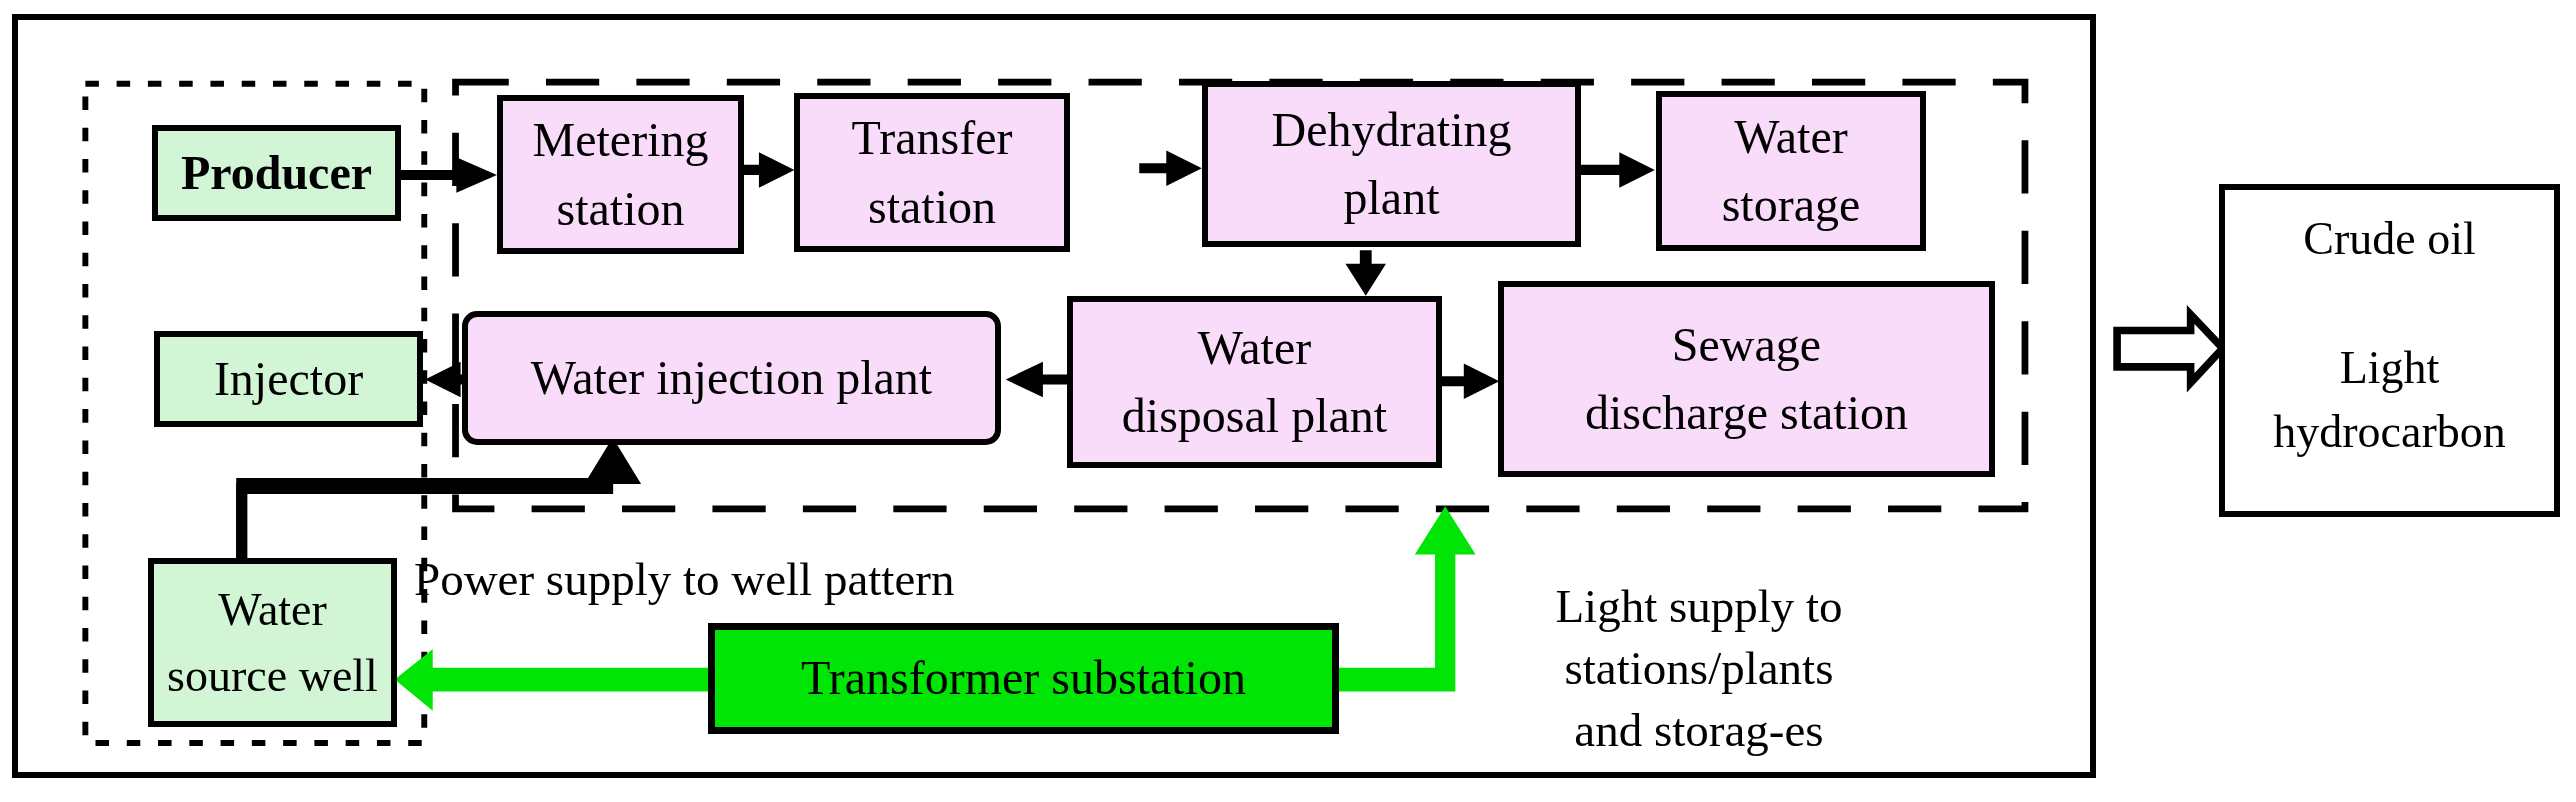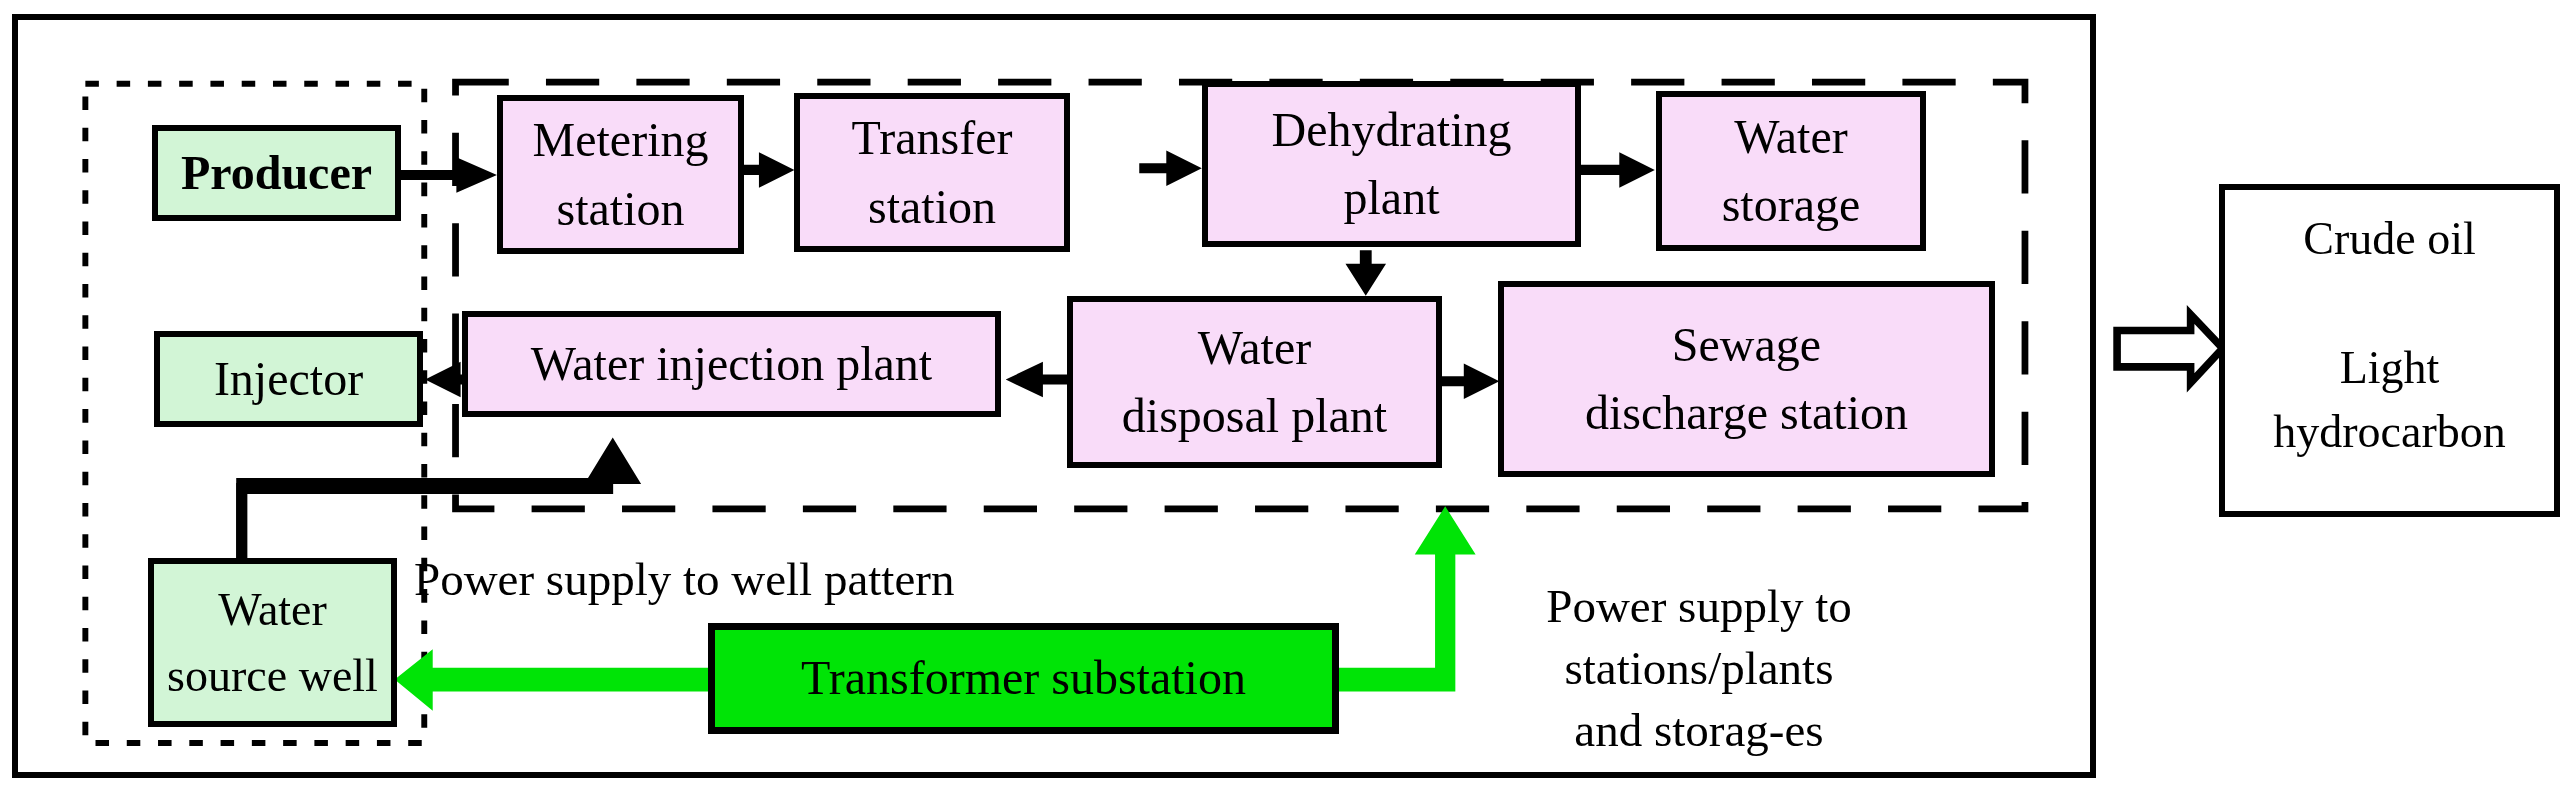--- a/index.html
+++ b/index.html
@@ -95,21 +95,21 @@
   <div class="node pink" style="left:1202px;top:81px;width:379px;height:166px;">
     <span>Dehydrating</span>
     <span>plant</span>
   </div>
 
   <div class="node pink" style="left:1656px;top:91px;width:270px;height:160px;">
     <span>Water</span>
     <span>storage</span>
   </div>
 
-  <div class="node pink" style="left:462px;top:311px;width:539px;height:106px;">
+  <div class="node pink" style="left:462px;top:311px;width:539px;height:134px;border-radius:15px;">
     <span>Water injection plant</span>
   </div>
 
   <div class="node pink" style="left:1067px;top:296px;width:375px;height:172px;">
     <span>Water</span>
     <span>disposal plant</span>
   </div>
 
   <div class="node pink" style="left:1498px;top:281px;width:497px;height:196px;">
     <span>Sewage</span>
@@ -123,19 +123,19 @@
   <div class="node plain" style="left:2219px;top:184px;width:341px;height:333px;border-width:6.8px;justify-content:flex-start;padding-top:17px;font-size:46px;line-height:1.4;">
     <span>Crude oil</span>
     <span>&nbsp;</span>
     <span>Light</span>
     <span>hydrocarbon</span>
   </div>
 
   <div class="caption" style="left:414px;top:549px;"><span>Power supply to well pattern</span></div>
 
   <div class="caption-block" style="left:1513px;top:575px;width:372px;">
-    <div>Power supply to</div>
+    <div>Light supply to</div>
     <div>stations/plants</div>
     <div>and storag-es</div>
   </div>
 
 </div>
 
 
 </body></html>

